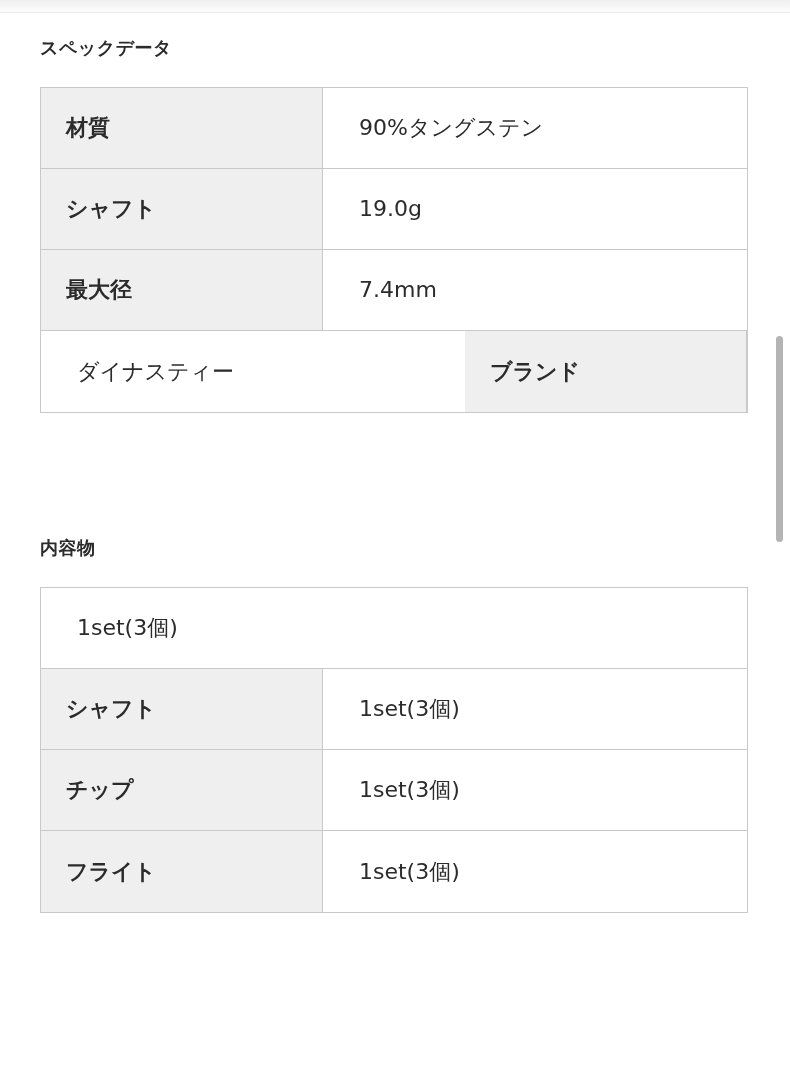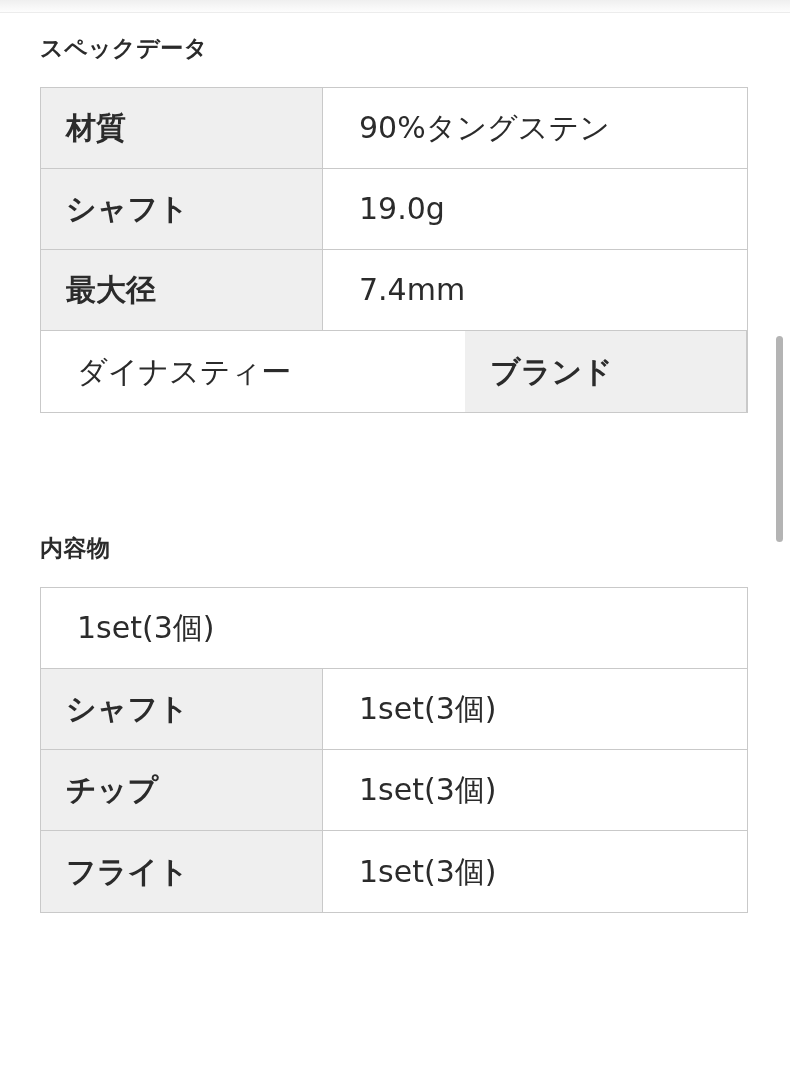--- a/index.html
+++ b/index.html
@@ -26,21 +26,21 @@
   .top-shade {
     height: 13px;
     width: 100%;
     background: linear-gradient(to bottom, #efefef 0%, #f7f7f7 55%, #fdfdfd 100%);
     border-bottom: 1px solid #ececec;
   }
   .content {
     padding: 16px 42px 0 40px;
   }
   h2.section-title {
-    font-size: 23px;
+    font-size: 18px;
     line-height: 30px;
     font-weight: 700;
     color: var(--text);
     letter-spacing: 0.5px;
   }
   h2.title-spec { margin-top: 4px; margin-bottom: 24px; }
   h2.title-contents { margin-top: 120px; margin-bottom: 24px; }
   .spec-table {
     width: 708px;
     border: 1px solid var(--border);
@@ -48,21 +48,21 @@
   }
   .row {
     display: flex;
     height: 81px;
     border-bottom: 1px solid var(--border);
   }
   .row:last-child { border-bottom: none; }
   .cell {
     display: flex;
     align-items: center;
-    font-size: 30px;
+    font-size: 22px;
     line-height: 1;
   }
   .cell.label {
     width: 282px;
     flex: 0 0 282px;
     background: var(--cell_bg);
     border-right: 1px solid var(--border);
     font-weight: 700;
     padding-left: 25px;
   }

